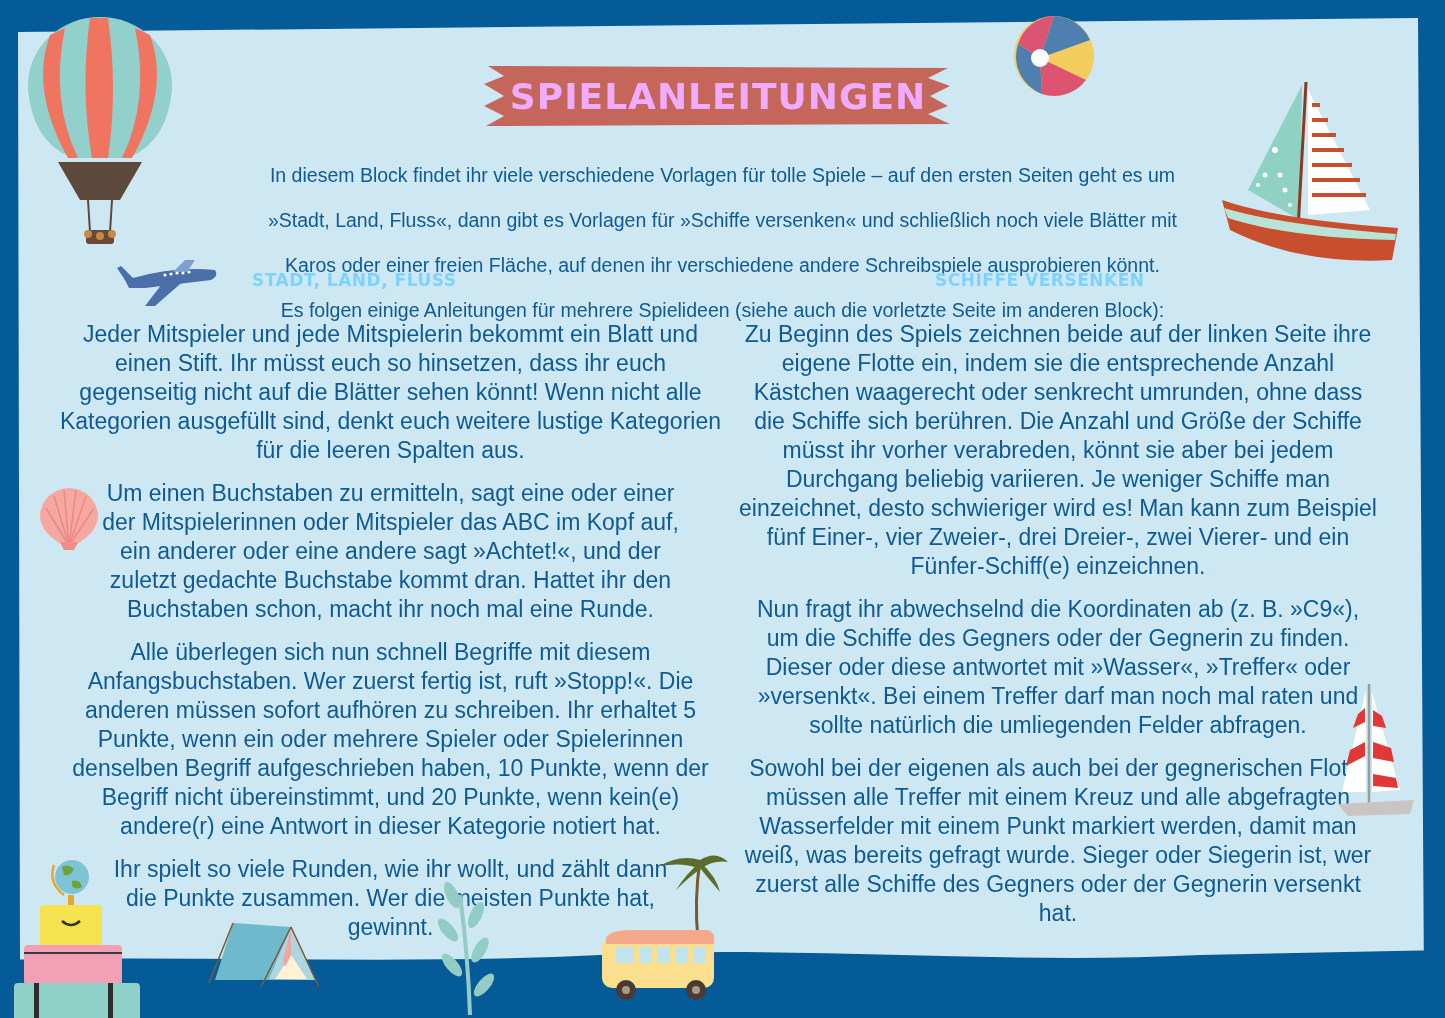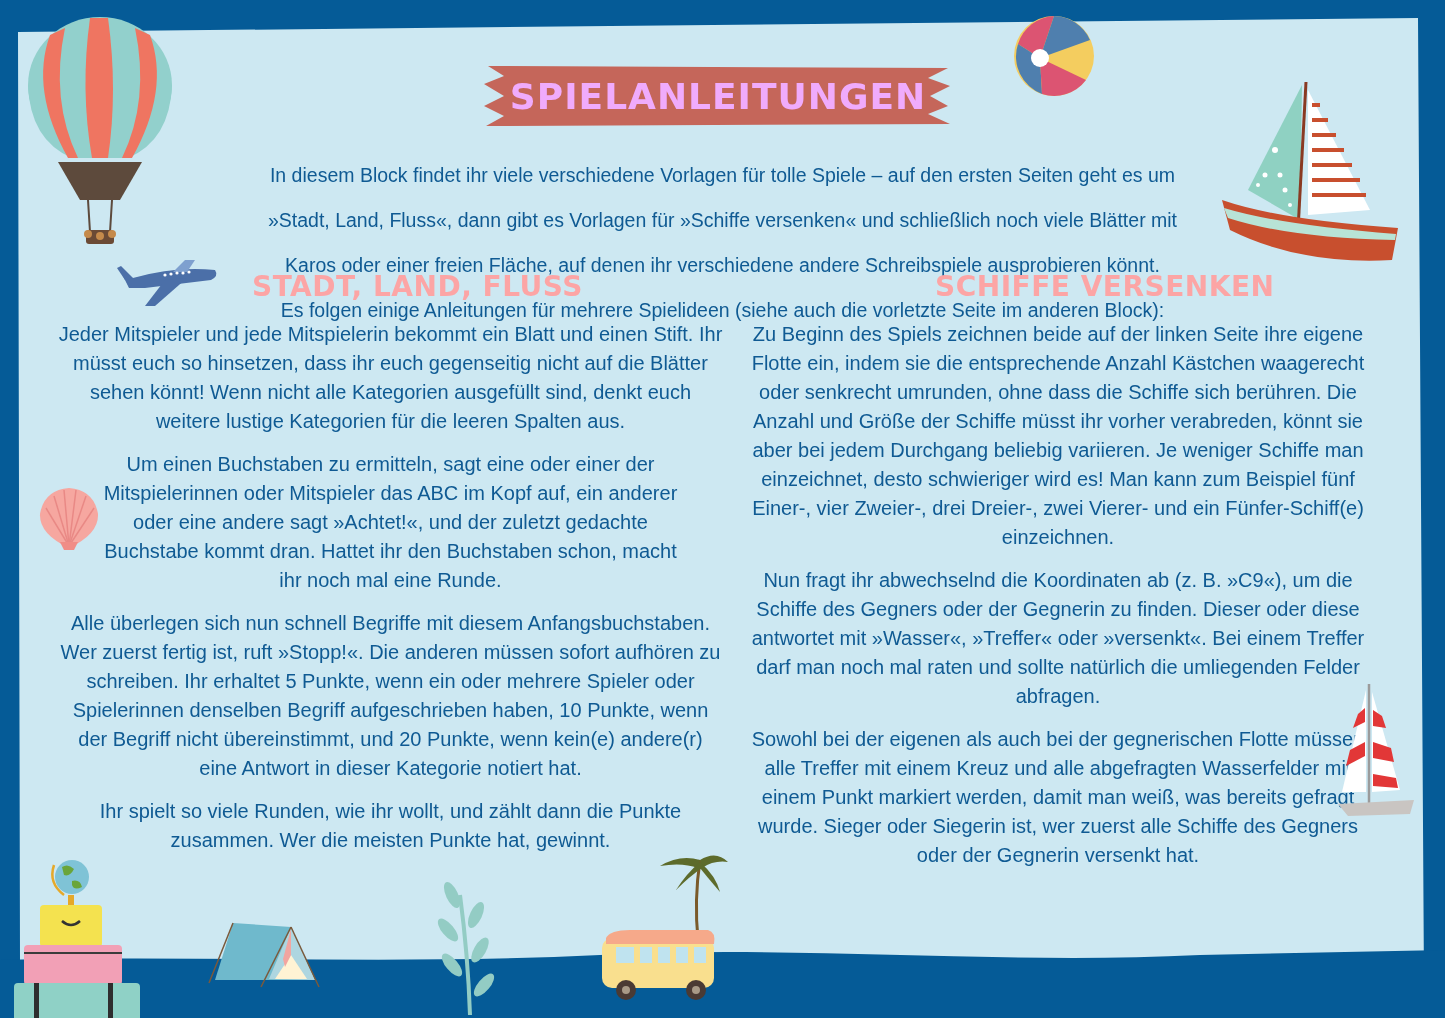--- a/index.html
+++ b/index.html
@@ -25,25 +25,25 @@
     display: flex; align-items: center; justify-content: center;
     color: #f0abfc; font-family: "DejaVu Sans", sans-serif; font-weight: bold;
     font-size: 36px; letter-spacing: 1px;
   }
   .intro {
     position: absolute; left: 200px; top: 145px; width: 1045px;
     text-align: center; font-size: 19.5px; line-height: 29px;
   }
   .intro p { margin: 16px; }
   .section-title {
-    position: absolute; color: #fca5a5; font-family: "DejaVu Sans", sans-serif;
-    font-weight: bold; font-size: 28px; letter-spacing: 0.5px;
+    position: absolute; color: #7dd3fc; font-family: "DejaVu Sans", sans-serif;
+    font-weight: bold; font-size: 17px; letter-spacing: 0.5px;
   }
   .col {
-    position: absolute; text-align: center; font-size: 20px; line-height: 29px;
+    position: absolute; text-align: center; font-size: 23px; line-height: 29px;
   }
   .col p { margin: 0 0 14px 0; }
   .col-left { left: 58px; width: 665px; top: 320px; }
   .col-right { left: 738px; width: 640px; top: 320px; }
   .deco { position: absolute; }
 </style>
 </head>
 <body>
 
 <div class="paper">

